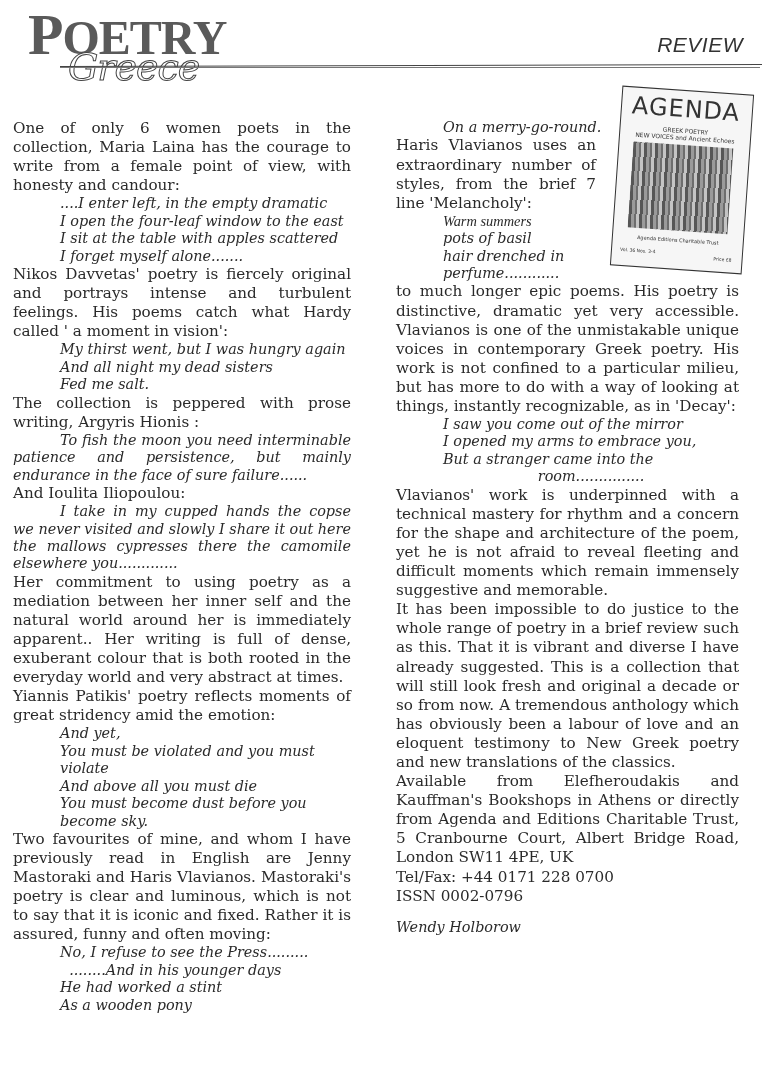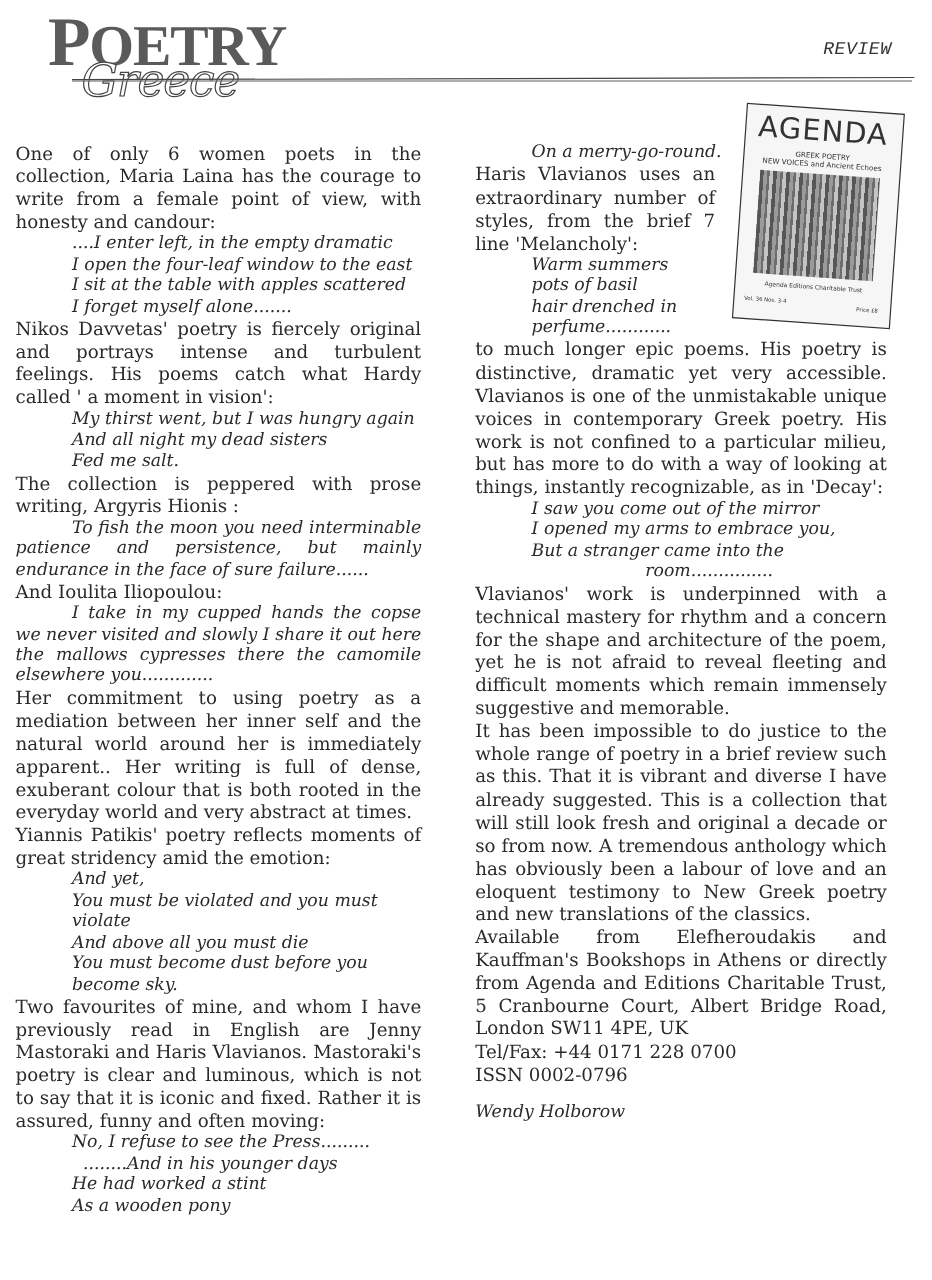--- a/index.html
+++ b/index.html
@@ -2,30 +2,30 @@
 <html><head>
 <meta charset="utf-8">
 <style>
   html, body { margin: 0; padding: 0; background: #ffffff; }
   body { width: 777px; height: 1067px; position: relative; overflow: hidden; color: #2a2a2a;
          font-family: "DejaVu Serif", serif; }
   .page { position: absolute; left: 0; top: 0; width: 777px; height: 1067px; }
 
   
   .logo { position: absolute; left: 28px; top: 8px; width: 240px; height: 95px; }
-  .logo-poetry { position: absolute; left: 12px; top: -2px; font-family: "Liberation Serif", serif;
+  .logo-poetry { position: absolute; left: 0; top: -2px; font-family: "Liberation Serif", serif;
                  font-weight: bold; font-size: 48px; letter-spacing: -1px; color: #5a5a5a; line-height: 1; }
   .logo-poetry .big-p { font-size: 58px; }
   .logo-greece { position: absolute; left: 40px; top: 40px; font-family: "DejaVu Serif", serif;
                  font-style: italic; font-size: 38px; color: #fff; line-height: 1;
                  -webkit-text-stroke: 1px #444; letter-spacing: -1px; }
   .rule { position: absolute; left: 60px; top: 65px; width: 702px; height: 1px; background: #444; transform: rotate(-0.15deg); }
   .rule2 { position: absolute; left: 60px; top: 67px; width: 700px; height: 1px; background: #777; }
-  .section-label { position: absolute; right: 34px; top: 33px; font-family: Liberation Mono, monospace;
-                   font-style: italic; font-size: 15px; color: #333; letter-spacing: 0.5px; }
+  .section-label { position: absolute; right: 34px; top: 33px; font-family: Liberation Sans, sans-serif;
+                   font-style: italic; font-size: 21px; color: #333; letter-spacing: 0.5px; }
 
   
   .col { position: absolute; font-size: 15.2px; line-height: 19.1px; }
   .col-left { left: 13px; top: 119px; width: 338px; }
   .col-right { left: 396px; top: 119px; width: 343px; }
   .p { margin: 0; text-align: justify; text-align-last: left; }
   .q { margin: 0; font-style: italic; font-size: 14.4px; line-height: 17.4px; }
   .q.indent { padding-left: 47px; }
   .q.prose { text-align: justify; text-align-last: left; text-indent: 47px; }
   .sig { margin-top: 12px; font-style: italic; font-size: 14.4px; }
@@ -108,21 +108,21 @@
       </div>
     </div>
 
   <div class="col col-right">
     <div id="col-right-top" class="narrow">
         <div>
           <p class="q indent" style="white-space: pre;">On a merry-go-round.</p>
         </div>
         <p class="p">Haris Vlavianos uses an extraordinary number of styles, from the brief 7 line 'Melancholy':</p>
         <div>
-          <p class="q indent" style="white-space: pre;">Warm summers</p>
+          <p class="q indent" style="white-space: pre; font-family: Liberation Serif, serif;">Warm summers</p>
           <p class="q indent" style="white-space: pre;">pots of basil</p>
           <p class="q indent" style="white-space: pre;">hair drenched in</p>
           <p class="q indent" style="white-space: pre;">perfume............</p>
         </div>
       </div>
     <div id="col-right">
         <p class="p">to much longer epic poems. His poetry is distinctive, dramatic yet very accessible. Vlavianos is one of the unmistakable unique voices in contemporary Greek poetry. His work is not confined to a particular milieu, but has more to do with a way of looking at things, instantly recognizable, as in 'Decay':</p>
         <div>
           <p class="q indent" style="white-space: pre;">I saw you come out of the mirror</p>
           <p class="q indent" style="white-space: pre;">I opened my arms to embrace you,</p>

